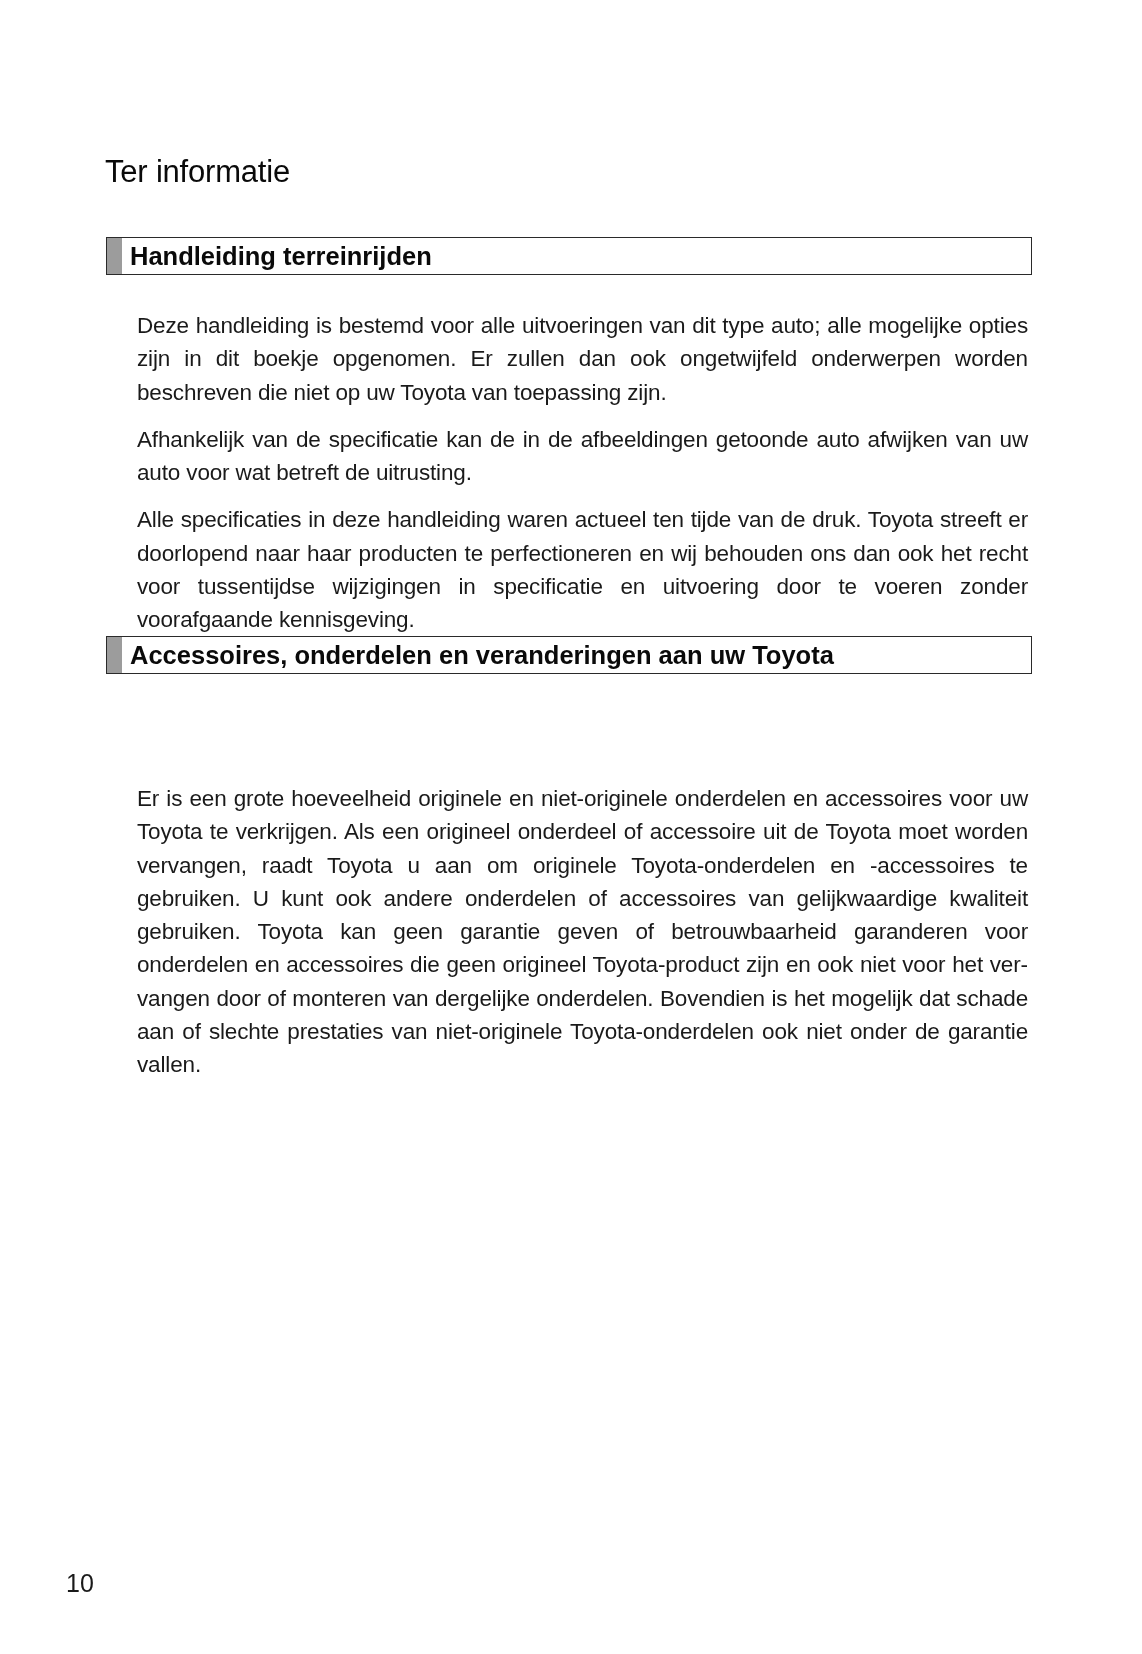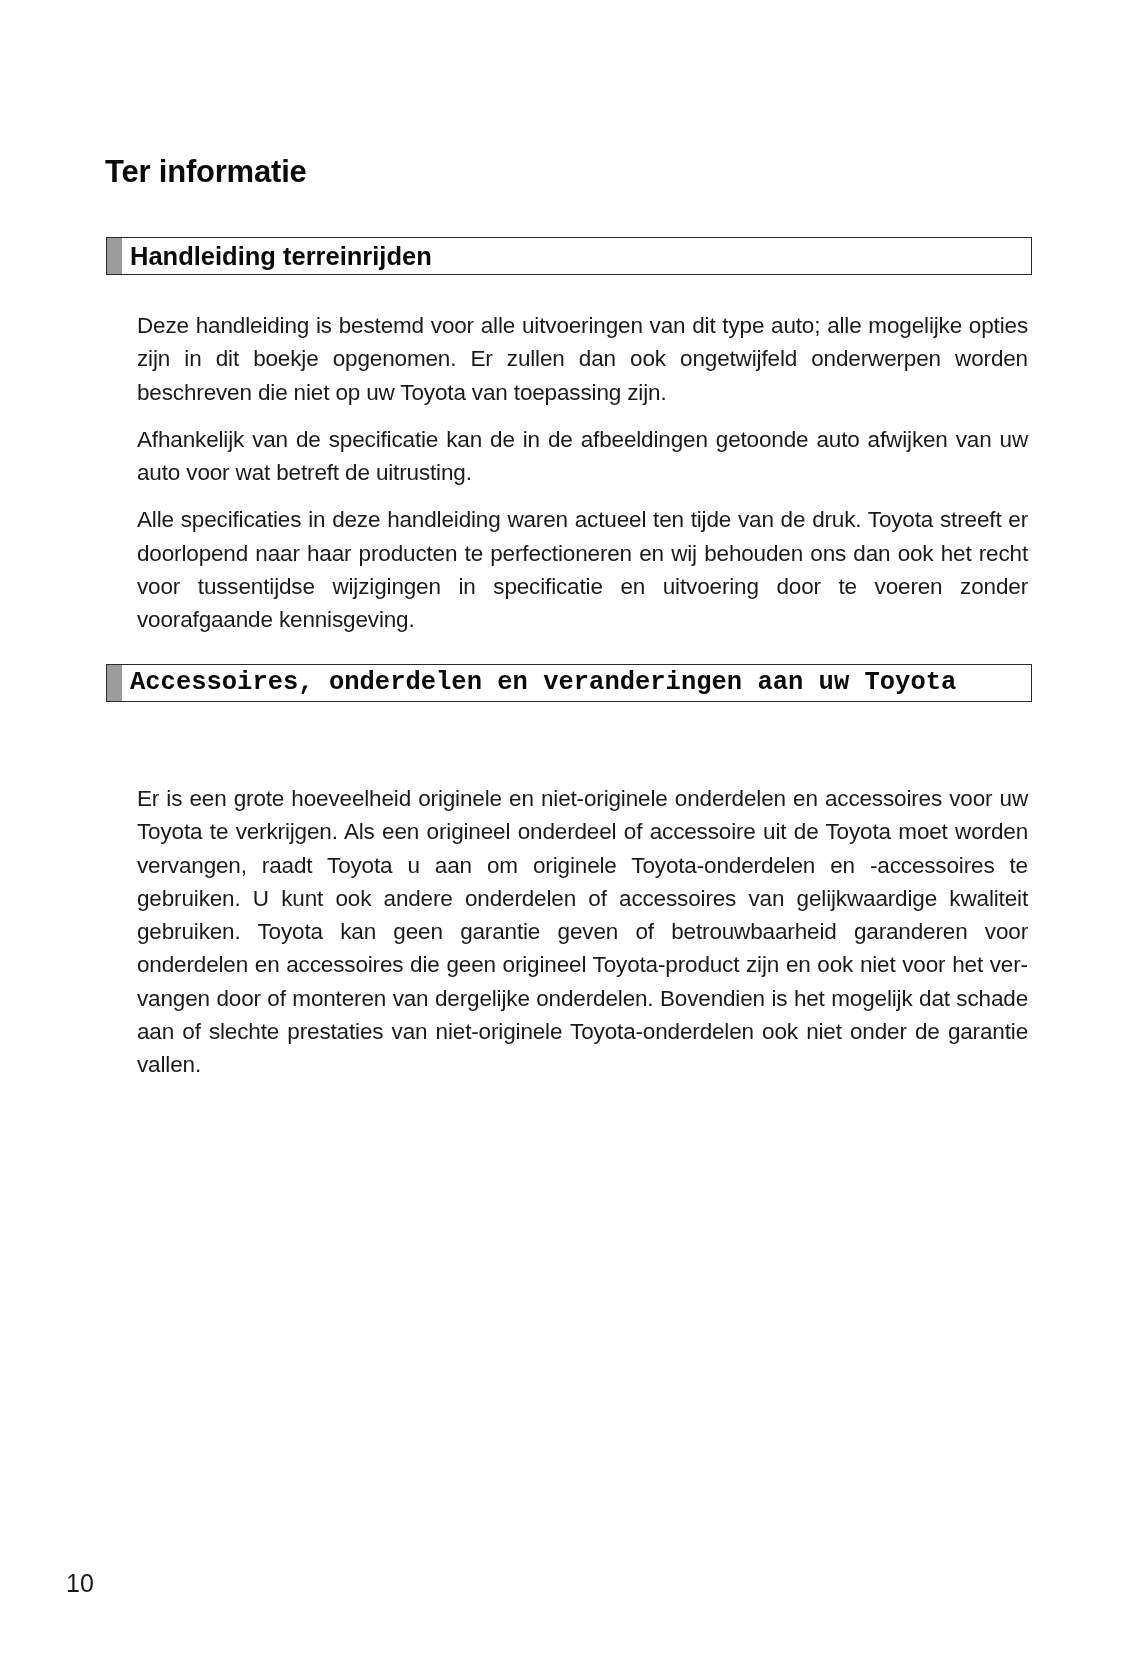--- a/index.html
+++ b/index.html
@@ -13,21 +13,21 @@
       position: relative;
       overflow: hidden;
       font-family: "Liberation Sans", sans-serif;
       color: #141414;
     }
     .page-title {
       position: absolute;
       left: 105px;
       top: 154px;
       font-size: 31px;
-      font-weight: bold;
+      font-weight: normal;
       line-height: 36px;
       margin: 0;
       color: #0a0a0a;
       letter-spacing: -0.2px;
     }
     .section-box {
       position: absolute;
       left: 106px;
       width: 926px;
       height: 38px;
@@ -86,21 +86,21 @@
   <div class="bar"></div>
   <h2 class="heading">Handleiding terreinrijden</h2>
 </div>
 
 <div class="body-block" style="top:301px;">
   <p class="para">Deze handleiding is bestemd voor alle uitvoeringen van dit type auto; alle mogelijke opties zijn in dit boekje opgenomen. Er zullen dan ook ongetwijfeld onderwerpen worden beschreven die niet op uw Toyota van toepassing zijn.</p>
   <p class="para">Afhankelijk van de specificatie kan de in de afbeeldingen getoonde auto afwijken van uw auto voor wat betreft de uitrusting.</p>
   <p class="para">Alle specificaties in deze handleiding waren actueel ten tijde van de druk. Toyota streeft er doorlopend naar haar producten te perfectioneren en wij behouden ons dan ook het recht voor tussentijdse wijzigingen in specificatie en uitvoering door te voeren zonder voorafgaande kennisgeving.</p>
 </div>
 
-<div class="section-box" style="top:664px;font-family:Liberation Mono, monospace;">
+<div class="section-box" style="top:636px;">
   <div class="bar"></div>
   <h2 class="heading">Accessoires, onderdelen en veranderingen aan uw Toyota</h2>
 </div>
 
 <div class="body-block" style="top:774px;">
   <p class="para">Er is een grote hoeveelheid originele en niet-originele onderdelen en acces­soires voor uw Toyota te verkrijgen. Als een origineel onderdeel of acces­soire uit de Toyota moet worden vervangen, raadt Toyota u aan om originele Toyota-onderdelen en -accessoires te gebruiken. U kunt ook andere onder­delen of accessoires van gelijkwaardige kwaliteit gebruiken. Toyota kan geen garantie geven of betrouwbaarheid garanderen voor onderdelen en accessoires die geen origineel Toyota-product zijn en ook niet voor het ver­vangen door of monteren van dergelijke onderdelen. Bovendien is het moge­lijk dat schade aan of slechte prestaties van niet-originele Toyota-onderdelen ook niet onder de garantie vallen.</p>
 </div>
 
 <div class="page-number">10</div>
 

